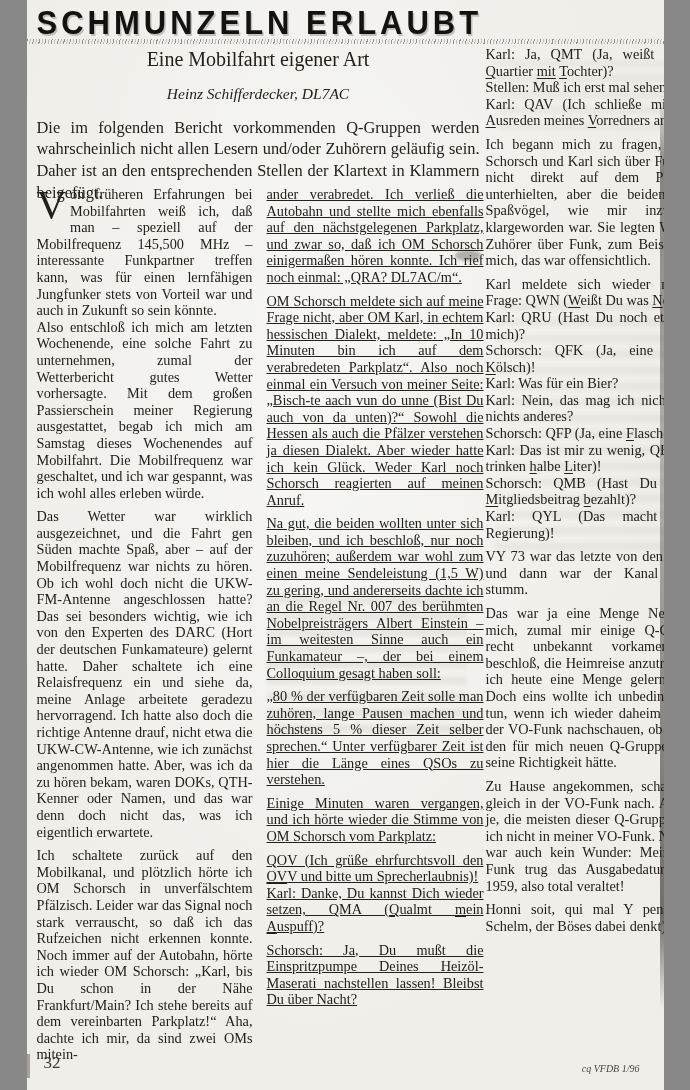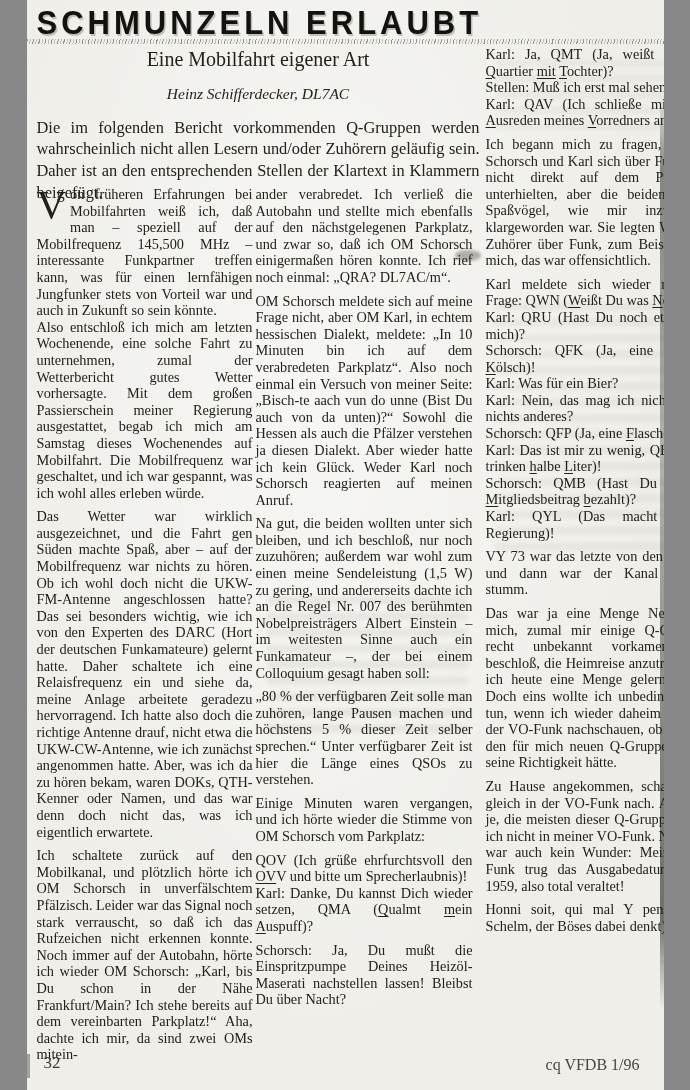--- a/index.html
+++ b/index.html
@@ -37,37 +37,37 @@
   .intro{
     margin-top:13px;text-align:justify;
     font-size:16.4px;line-height:1.33;
   }
   
   .col{
     position:absolute;top:186px;width:216px;
     font-size:14.3px;line-height:16.6px;text-align:justify;
   }
   .col-1{left:10px;}
-  .col-2{left:229px;width:217px;}
+  .col-2{left:240px;width:217px;text-decoration:underline;}
   .col-3{left:459px;top:46px;width:224px;}
   .col p{margin:0;}
   .col p.sp{margin-top:7px;}
   .dropcap{
     float:left;font-size:41px;line-height:.82;
     padding:2px 4px 0 0;font-weight:normal;
   }
   u{text-decoration-thickness:1px;text-underline-offset:2px;}
   
   .page-number{
     position:absolute;left:17px;bottom:17px;
     font-size:17px;color:#3a3732;margin-top:32px;
   }
   .journal-ref{
     position:absolute;right:24px;bottom:16px;
-    font-size:16px;color:#4a463f;
+    font-size:10px;color:#4a463f;font-style:italic;
   }
   
   .edge-strip{
     position:absolute;right:0;top:95px;width:4px;height:915px;
     background:linear-gradient(180deg,
       rgba(45,42,38,0) 0%, rgba(45,42,38,.55) 8%,
       rgba(45,42,38,.30) 40%, rgba(45,42,38,.55) 72%,
       rgba(45,42,38,.65) 90%, rgba(45,42,38,0) 100%);
   }
   .corner-tick{

